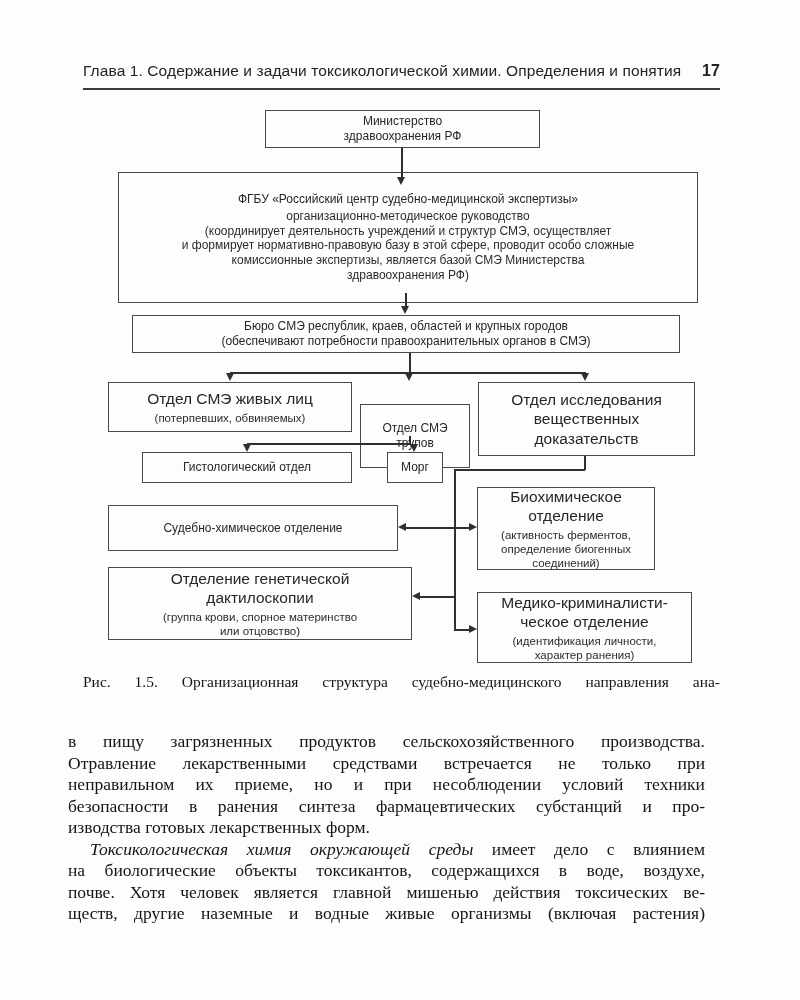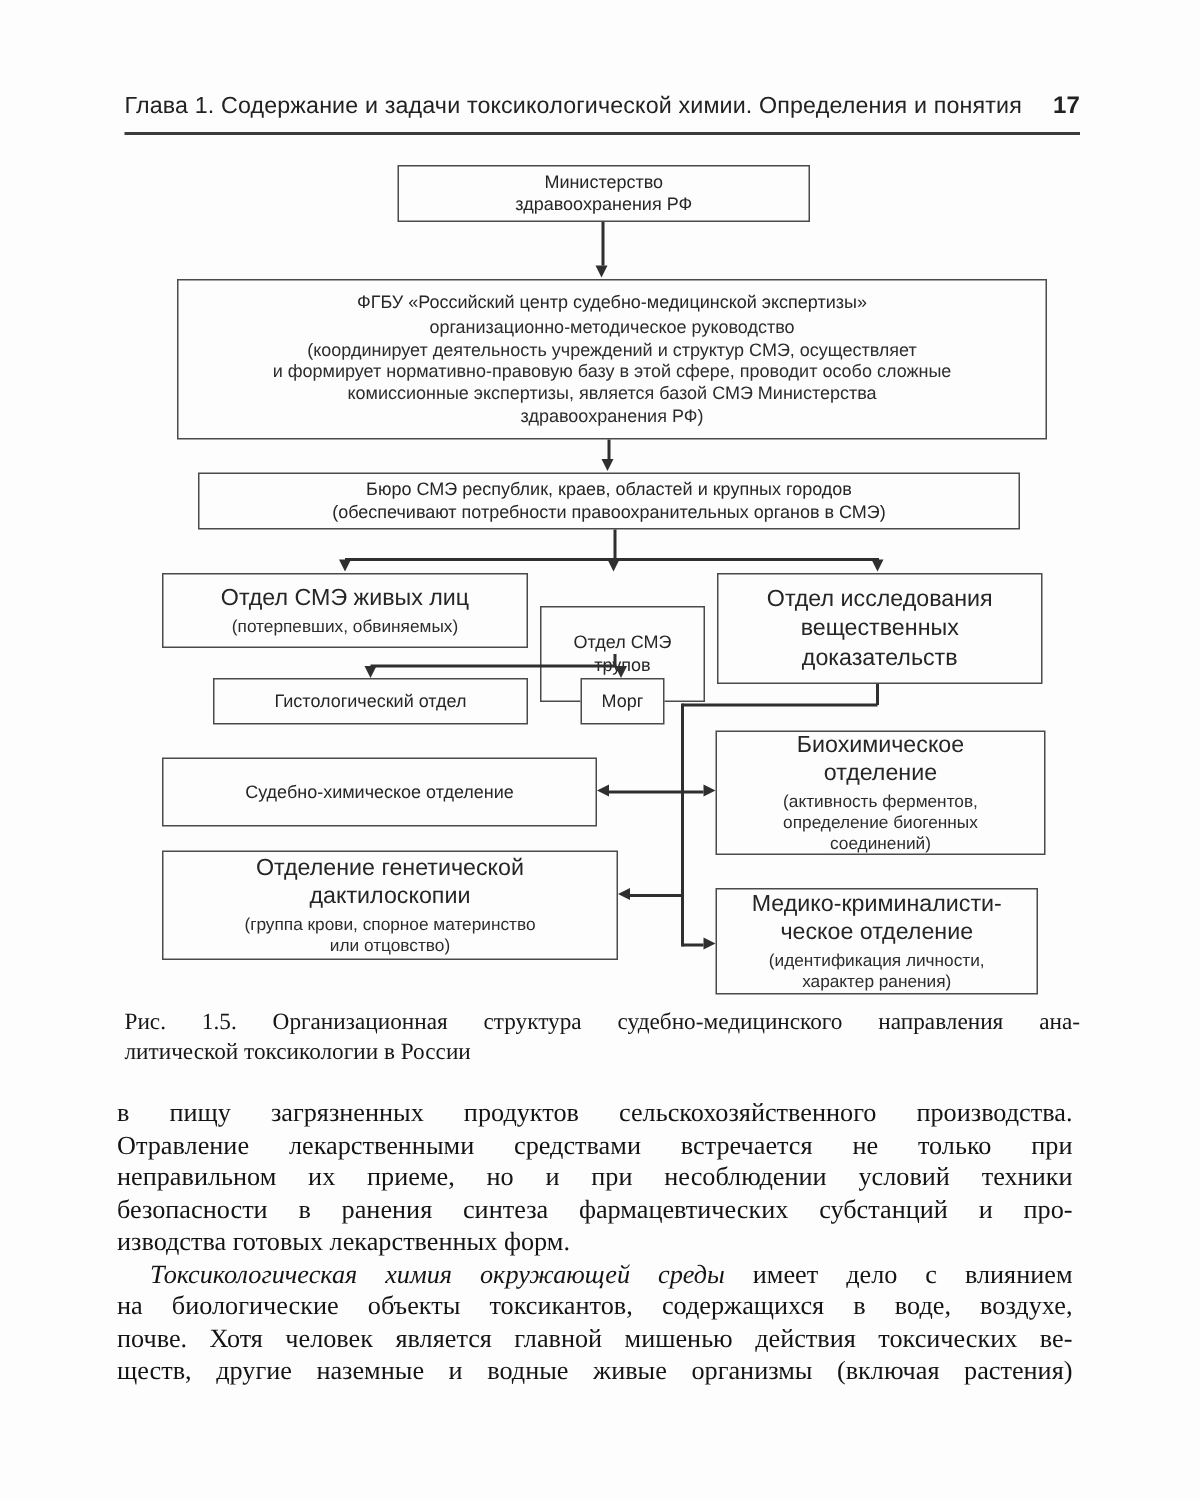--- a/index.html
+++ b/index.html
@@ -40,21 +40,21 @@
     border-top:4.5px solid transparent;border-bottom:4.5px solid transparent;
     border-left:8px solid #2f2f2f}
   
   .caption{
     position:absolute;left:83px;top:672px;width:637px;
     font-family:"Liberation Serif",serif;font-size:15.5px;line-height:19.5px;color:#161616;
   }
   .caption .cl1{text-align:justify;text-align-last:justify}
   .caption b{font-weight:normal}
   .bodytext{
-    position:absolute;left:78px;top:731px;width:637px;
+    position:absolute;left:68px;top:731px;width:637px;
     font-family:"Liberation Serif",serif;font-size:17.5px;line-height:21.5px;color:#141414;
   }
   .para .bline{text-align:justify;text-align-last:justify}
   .para .bline-last{text-align:right;text-align-last:left}
   .para .l1{text-align:justify;text-align-last:justify}
   .indent{padding-left:22px}
   .ital{font-style:italic}
 </style>
 </head>
 <body>
@@ -64,21 +64,21 @@
   <span class="pageno">17</span>
 </div>
 
 <div class="box" style="left:265px;top:110px;width:275px;height:38px">
   <div class="t">
       <div class="bline">Министерство</div>
       <div class="bline bline-last">здравоохранения РФ</div>
     </div>
 </div>
 
-<div class="box" style="left:118px;top:186px;width:580px;height:107px">
+<div class="box" style="left:118px;top:172px;width:580px;height:131px">
   <div class="t">ФГБУ «Российский центр судебно-медицинской экспертизы»</div>
   <div class="sub" style="font-size:12px">
       <div class="bline">организационно-методическое руководство</div>
       <div class="bline">(координирует деятельность учреждений и структур СМЭ, осуществляет</div>
       <div class="bline">и формирует нормативно-правовую базу в этой сфере, проводит особо сложные</div>
       <div class="bline">комиссионные экспертизы, является базой СМЭ Министерства</div>
       <div class="bline bline-last">здравоохранения РФ)</div>
     </div>
 </div>
 
@@ -118,21 +118,21 @@
 <div class="box" style="left:387px;top:452px;width:56px;height:31px">
   <div class="t">Морг</div>
 </div>
 
 <div class="box" style="left:108px;top:505px;width:290px;height:46px">
   <div class="t">
       <div class="bline">Судебно-химическое отделение</div>
     </div>
 </div>
 
-<div class="box" style="left:477px;top:487px;width:220px;height:83px">
+<div class="box" style="left:477px;top:487px;width:178px;height:83px">
   <div class="t2">
       <div class="bline">Биохимическое</div>
       <div class="bline bline-last">отделение</div>
     </div>
   <div class="sub">
       <div class="bline">(активность ферментов,</div>
       <div class="bline">определение биогенных</div>
       <div class="bline bline-last">соединений)</div>
     </div>
 </div>
@@ -187,21 +187,20 @@
 <div class="hline" style="left:420px;top:596px;width:35px"></div>
 <div class="arrl" style="left:412px;top:592px"></div>
 
 <div class="hline" style="left:455px;top:629px;width:14px"></div>
 <div class="arrr" style="left:469px;top:625px"></div>
 
 <div class="caption">
   <div class="cl1">
     <b>Рис. 1.5.</b><span> Организационная структура судебно-медицинского направления ана-</span>
   </div>
-  <div>литической токсикологии в России</div>
 </div>
 
 <div class="bodytext">
   <div class="para">
       <div class="bline">в пищу загрязненных продуктов сельскохозяйственного производства.</div>
       <div class="bline">Отравление лекарственными средствами встречается не только при</div>
       <div class="bline">неправильном их приеме, но и при несоблюдении условий техники</div>
       <div class="bline">безопасности в ранения синтеза фармацевтических субстанций и про-</div>
       <div class="bline bline-last">изводства готовых лекарственных форм.</div>
     </div>

